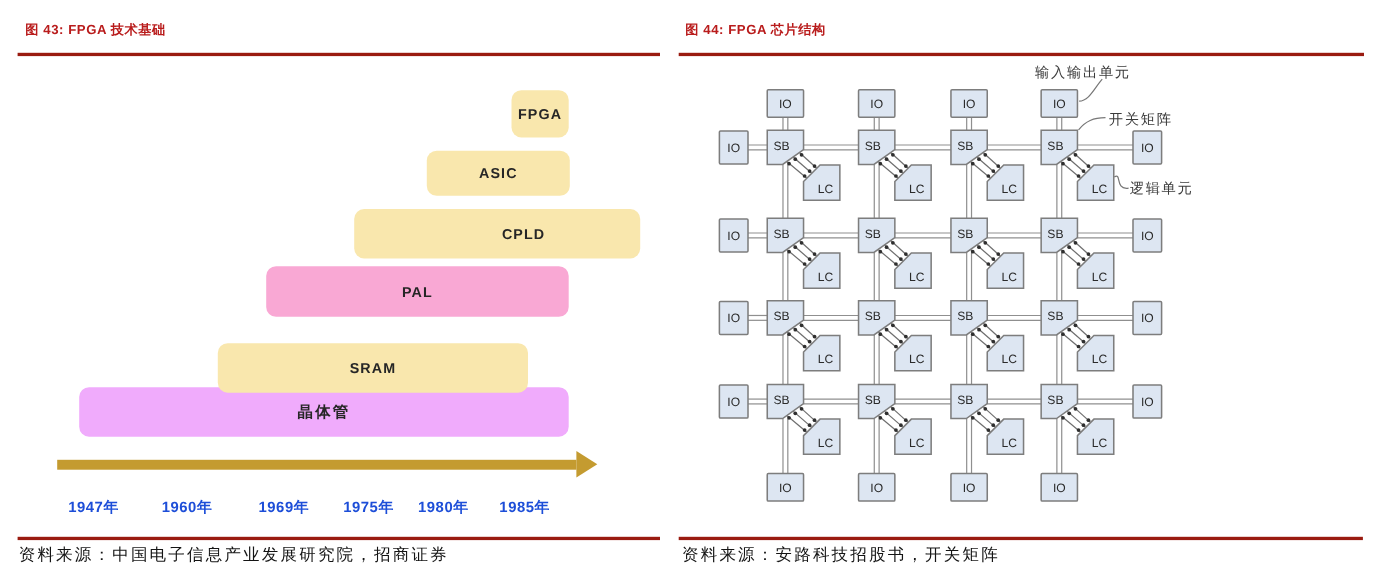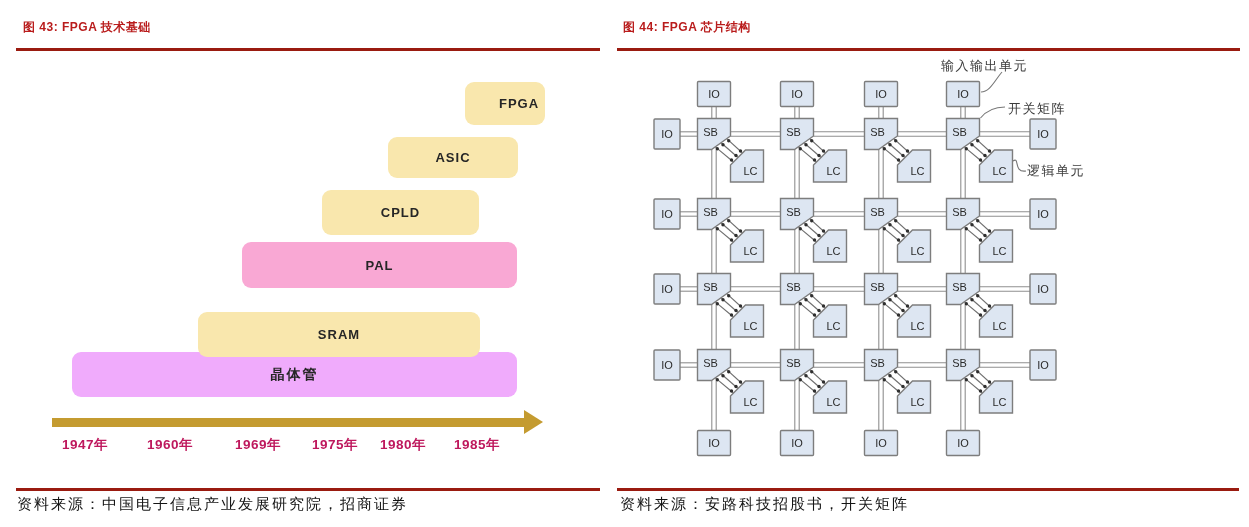--- a/index.html
+++ b/index.html
@@ -19,22 +19,22 @@
     display:flex;align-items:center;justify-content:center;
     font-weight:bold;font-size:13px;color:#262626;letter-spacing:1px;
   }
   .bar.cjk{font-size:14px;letter-spacing:2px;}
   .arrow-shaft{position:absolute;left:52px;top:418px;width:472px;height:9px;background:#c49b30;}
   .arrow-head{
     position:absolute;left:524px;top:410px;width:0;height:0;
     border-left:19px solid #c49b30;border-top:12px solid transparent;border-bottom:12px solid transparent;
   }
   .year{
-    position:absolute;top:436px;transform:translateX(-50%);
-    font-size:13.5px;font-weight:bold;color:#be185d;white-space:nowrap;letter-spacing:.5px;
+    position:absolute;top:452px;transform:translateX(-50%);
+    font-size:13.5px;font-weight:bold;color:#1d4ed8;white-space:nowrap;letter-spacing:.5px;
   }
   .source{
     position:absolute;top:495px;font-size:15px;color:#141414;
     font-family:"Liberation Serif","DejaVu Serif",serif;
     letter-spacing:2px;white-space:nowrap;
   }
   svg{position:absolute;}
 </style>
 </head>
 <body>
@@ -47,27 +47,27 @@
   <div class="arrow-head" style="border-left-color: rgb(196, 155, 48);"></div>
 <div class="bar cjk" style="left: 72px; top: 352px; width: 445px; height: 45px; background: #f0abfc;">
       <span>晶体管</span>
     </div>
     <div class="bar" style="left: 162px; top: 312px; width: 282px; height: 45px; background: rgb(249, 231, 173); margin-left: 36px;">
       <span>SRAM</span>
     </div>
     <div class="bar" style="left: 242px; top: 242px; width: 275px; height: 46px; background: #f9a8d4;">
       <span>PAL</span>
     </div>
-    <div class="bar" style="left: 322px; top: 190px; width: 157px; height: 45px; background: rgb(249, 231, 173);">
+    <div class="bar" style="left: 322px; top: 190px; width: 212px; height: 45px; background: rgb(249, 231, 173); padding-left: 48px;">
       <span>CPLD</span>
     </div>
     <div class="bar" style="left: 388px; top: 137px; width: 130px; height: 41px; background: rgb(249, 231, 173);">
       <span>ASIC</span>
     </div>
-    <div class="bar" style="left: 465px; top: 82px; width: 52px; height: 43px; background: rgb(249, 231, 173); padding-left: 28px;">
+    <div class="bar" style="left: 465px; top: 82px; width: 52px; height: 43px; background: rgb(249, 231, 173);">
       <span>FPGA</span>
     </div>
     <div class="year" style="left: 85px;">1947年</div>
     <div class="year" style="left: 170px;">1960年</div>
     <div class="year" style="left: 258px;">1969年</div>
     <div class="year" style="left: 335px;">1975年</div>
     <div class="year" style="left: 403px;">1980年</div>
     <div class="year" style="left: 477px;">1985年</div>
   </div>
 

